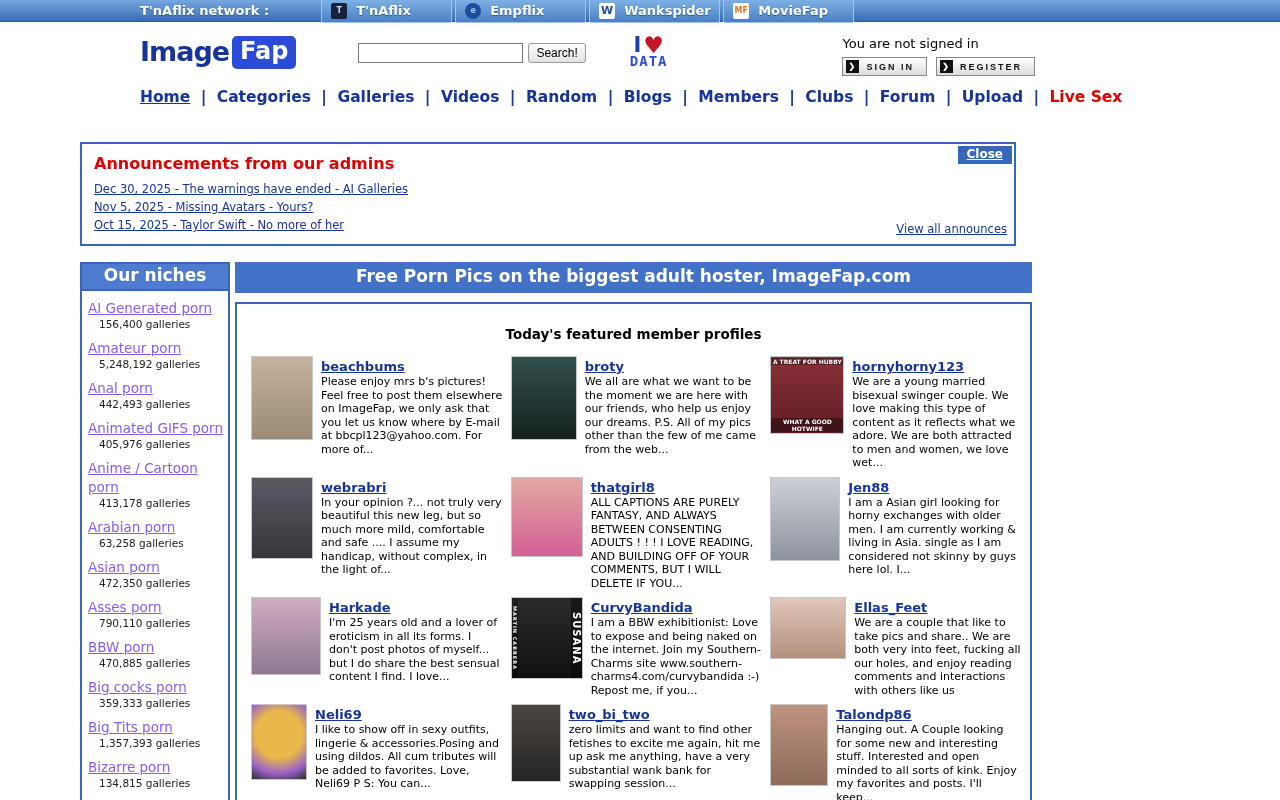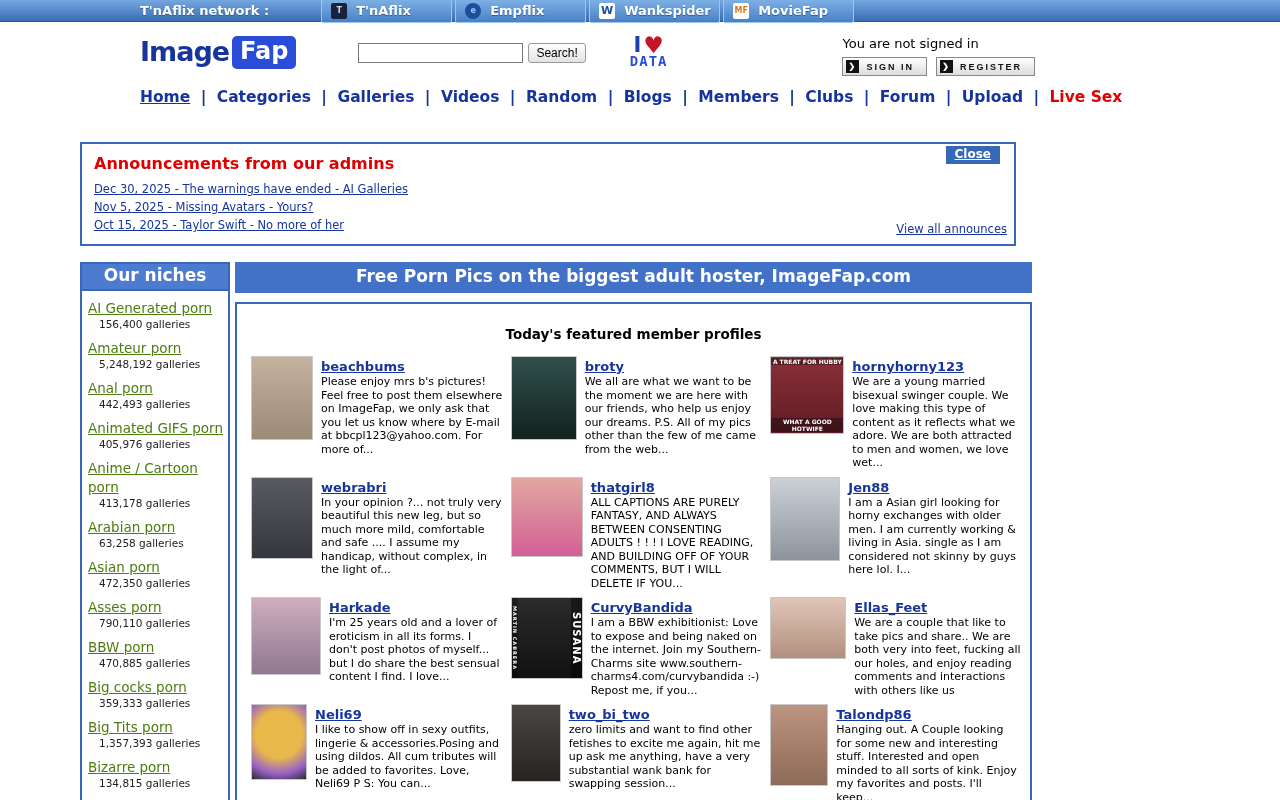--- a/index.html
+++ b/index.html
@@ -53,37 +53,37 @@
   .nav { margin:4px 0 0 140px; width:872px; text-align:center; font-size:15.5px;
     font-weight:bold; white-space:nowrap; }
   .nav a { color:#16349c; text-decoration:none; cursor:pointer; }
   .nav a.u { text-decoration:underline; }
   .nav a.red { color:#e00000; }
   .nav-sep { color:#16349c; margin:0 5px; }
 
   
   .announce { position:relative; margin:36px 0 0 80px; width:936px;
     border:2px solid #3767b8; background:#fff; padding:10px 12px 8px; }
-  .announce-close { position:absolute; top:2px; right:14px; background:#3767b8; color:#fff;
+  .announce-close { position:absolute; top:2px; right:2px; background:#3767b8; color:#fff;
     font-size:12px; font-weight:bold; padding:1px 9px 3px; text-decoration:underline; cursor:pointer; }
   .announce-title { color:#e00000; font-size:16px; font-weight:bold; margin-bottom:9px; }
   .announce-links a { display:block; width:fit-content; color:#16349c; font-size:11.5px;
     text-decoration:underline; margin:4px 0; cursor:pointer; }
   .announce-viewall { position:absolute; right:7px; bottom:8px; color:#16349c;
     font-size:11.5px; text-decoration:underline; cursor:pointer; }
 
   
   .cols { display:flex; align-items:flex-start; margin:16px 0 0 80px; }
 
   .sidebar { width:150px; flex:none; }
   .sidebar-header { background:#4d7bd0; color:#fff; font-weight:bold; font-size:17px;
     text-align:center; padding:1px 0 4px; border:2px solid #3767b8; border-bottom:none; }
   .niches { border:2px solid #3767b8; background:#fff; padding:7px 4px 7px 6px; }
   .niche { margin-bottom:8px; }
-  .niche a { color:#4d7c0f; font-size:13.5px; text-decoration:underline; cursor:pointer; }
+  .niche a { color:#8b5cf6; font-size:13.5px; text-decoration:underline; cursor:pointer; }
   .niche .count { font-size:10.5px; color:#222; padding-left:11px; margin-top:1px; }
 
   .main { margin-left:5px; width:797px; }
   .main-banner { background:#4272c8; color:#fff; font-weight:bold; font-size:17px;
     text-align:center; padding:4px 0 7px; }
   .featured-box { border:2px solid #3767b8; background:#fff; margin-top:9px;
     height:505px; padding-top:22px; overflow:hidden; }
   .featured-title { text-align:center; font-weight:bold; font-size:13.5px; color:#000; }
   .profiles { display:grid; grid-template-columns:repeat(3,1fr); column-gap:8px;
     row-gap:7px; padding:14px 8px 0 14px; }

